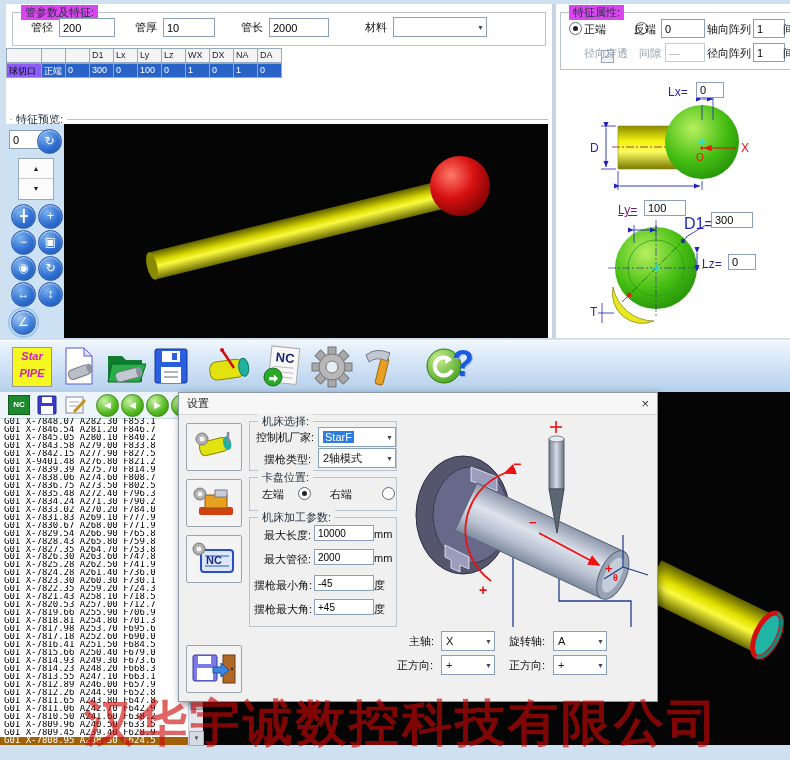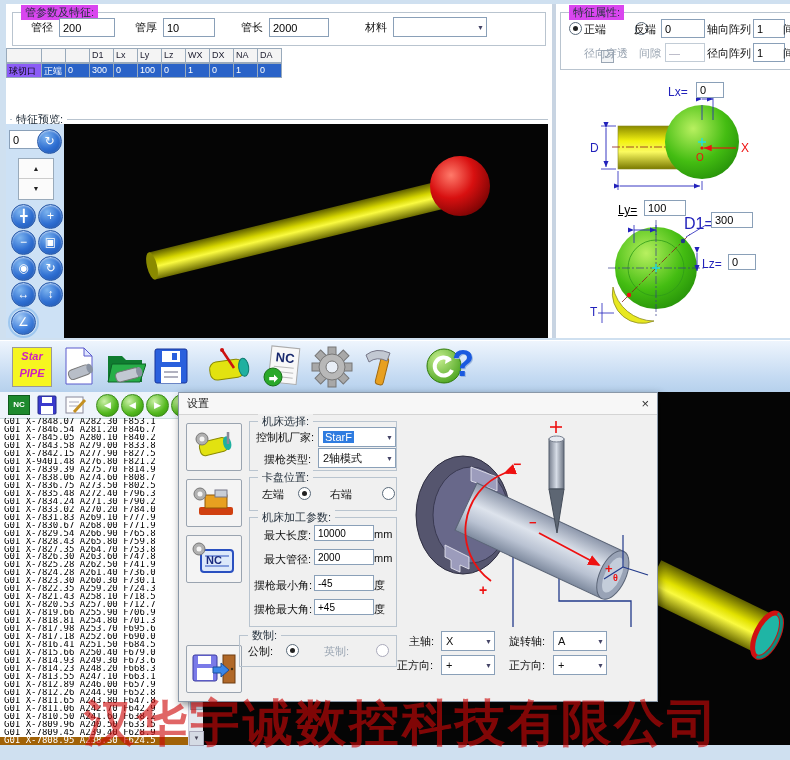--- a/index.html
+++ b/index.html
@@ -227,21 +227,21 @@
     <line x1="130" y1="162" x2="150" y2="150" stroke="#2222bb" stroke-width="0.8"></line>
     <line x1="141" y1="178" x2="141" y2="196" stroke="#2222bb" stroke-width="0.9" marker-start="url(#ab)" marker-end="url(#ab)"></line>
     <line x1="42" y1="238" x2="58" y2="238" stroke="#2222bb" stroke-width="0.8"></line>
     <line x1="46" y1="228" x2="46" y2="248" stroke="#2222bb" stroke-width="0.8"></line>
   </svg>
   <span class="abs lbl" style="left:112px;top:10px;color:#2222bb;font-size:12px;">Lx=</span>
   <input class="tb abs" style="left: 140px; top: 7px; width: 20px; height: 14px;" value="0">
   <span class="abs lbl" style="left:34px;top:66px;color:#2222bb;font-size:12px;">D</span>
   <span class="abs lbl" style="left:185px;top:66px;color:#ee1111;font-size:12px;">X</span>
   <span class="abs lbl" style="left:140px;top:77px;color:#ee1111;font-size:10px;">O</span>
-  <span class="abs lbl" style="left:62px;top:128px;color:#000000;font-size:12px;text-decoration:underline;">Ly=</span>
+  <span class="abs lbl" style="left:62px;top:128px;color:#701a75;font-size:12px;text-decoration:underline;">Ly=</span>
   <input class="tb abs" style="left: 88px; top: 125px; width: 34px; height: 14px;" value="100">
   <span class="abs lbl" style="left:128px;top:140px;color:#2222bb;font-size:16px;">D1=</span>
   <input class="tb abs" style="left: 155px; top: 137px; width: 34px; height: 14px;" value="300">
   <span class="abs lbl" style="left:146px;top:182px;color:#2222bb;font-size:12px;">Lz=</span>
   <input class="tb abs" style="left: 172px; top: 179px; width: 20px; height: 14px;" value="0">
   <span class="abs lbl" style="left:34px;top:230px;color:#2222bb;font-size:12px;">T</span>
 </div>
 
 <div class="abs tbar" style="left:0;top:340px;width:790px;height:52px;">
   <div class="abs" style="left:12px;top:6px;width:38px;height:38px;background:#f6f620;border:1px solid #999;text-align:center;">
@@ -487,27 +487,20 @@
     <input class="tb abs" style="left: 64px; top: 31px; width: 52px; height: 14px; font-size: 10px;" value="2000">
     <span class="abs lbl" style="left:124px;top:34px;">mm</span>
     <span class="abs lbl" style="left:4px;top:60px;">摆枪最小角:</span>
     <input class="tb abs" style="left: 64px; top: 57px; width: 52px; height: 14px; font-size: 10px;" value="-45">
     <span class="abs lbl" style="left:124px;top:60px;">度</span>
     <span class="abs lbl" style="left:4px;top:84px;">摆枪最大角:</span>
     <input class="tb abs" style="left: 64px; top: 81px; width: 52px; height: 14px; font-size: 10px;" value="+45">
     <span class="abs lbl" style="left:124px;top:84px;">度</span>
   </div>
 
-  <div class="grp onGrey" style="left:60px;top:242px;width:156px;height:30px;">
-    <span class="cap">数制:</span>
-    <span class="abs lbl" style="left:8px;top:8px;">公制:</span>
-    <span class="radio on abs" style="left:46px;top:8px;"></span>
-    <span class="abs lbl" style="left:84px;top:8px;color:#9aa5b2;">英制:</span>
-    <span class="radio dis abs" style="left:120px;top:8px;"></span>
-  </div>
 
   <svg class="abs" style="left:222px;top:22px;" width="254" height="212">
     <defs>
       <linearGradient id="steel" x1="0" y1="0" x2="0" y2="1">
         <stop offset="0" stop-color="#8d97ab"></stop>
           <stop offset="0.4" stop-color="#dde3ec"></stop>
         <stop offset="0.7" stop-color="#b9c2d2"></stop>
           <stop offset="1" stop-color="#7e8a9e"></stop>
       </linearGradient>
       <linearGradient id="torch" x1="0" y1="0" x2="1" y2="0">

